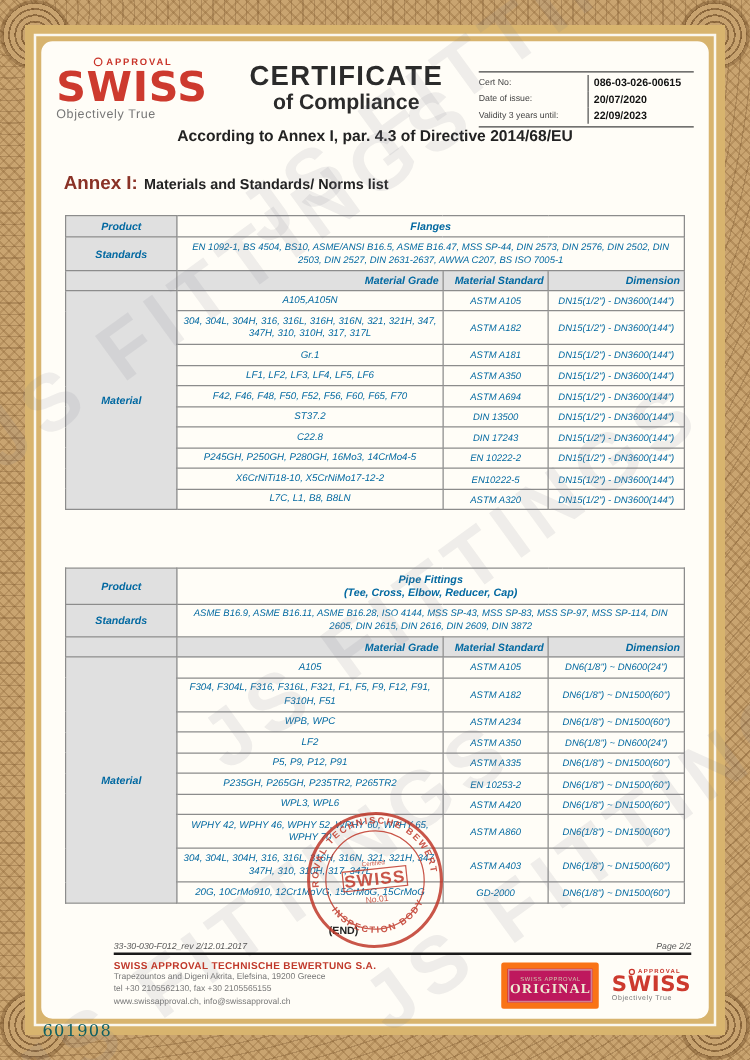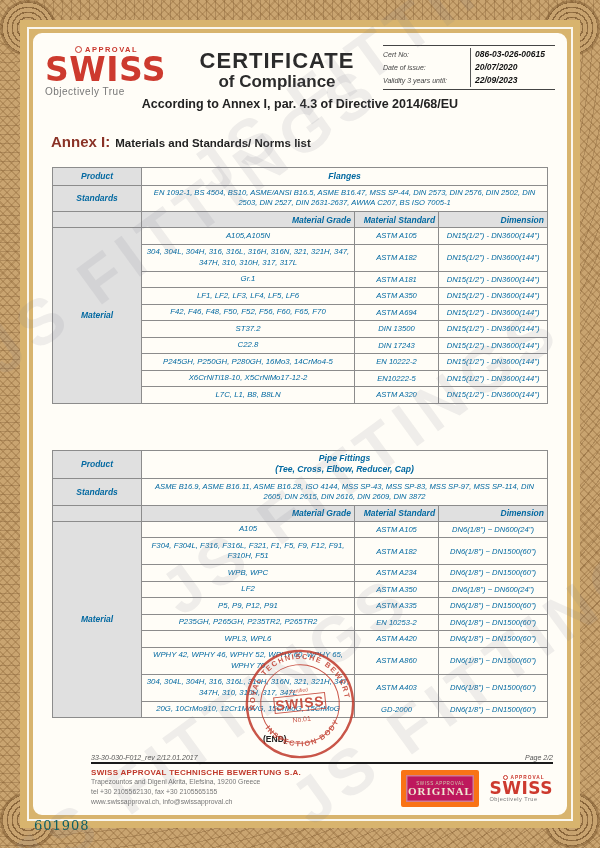--- a/index.html
+++ b/index.html
@@ -26,21 +26,21 @@
   .approval-row{display:flex;align-items:center;gap:3px;margin-left:30px;
     color:#c9342a;font-size:7.5px;font-weight:700;letter-spacing:1.5px;}
   .ring{width:5px;height:5px;border:1.5px solid #c9342a;border-radius:50%;}
   .swiss-big{font-size:33px;font-weight:800;color:#cd3a2e;letter-spacing:.5px;line-height:.95;
     font-family:"DejaVu Sans",sans-serif;}
   .tagline{font-size:10px;color:#777;margin-top:1px;letter-spacing:.5px;}
   .titleblock{flex:1;text-align:center;padding-top:4px;}
   .cert-title{font-size:22px;font-weight:800;letter-spacing:1px;color:#2b2b2b;line-height:1.05;}
   .cert-sub{font-size:17px;font-weight:800;color:#2b2b2b;}
   .certbox{flex:0 0 auto;width:172px;border-top:1.5px solid #444;border-bottom:1.5px solid #444;
-    padding:2px 0;margin-top:0;font-style:italic;}
+    padding:2px 0;margin-top:12px;}
   .certrow{display:flex;line-height:13px;}
   .certlabel{width:84px;font-size:7px;color:#444;border-right:1px solid #555;padding-right:3px;}
   .certvalue{flex:1;font-size:8.5px;font-weight:700;color:#111;padding-left:4px;}
   .subtitle1{margin-top:3px;font-size:12px;font-weight:800;text-align:center;color:#222;}
   .subtitle2{font-size:12.5px;font-weight:800;text-align:center;color:#222;}
 
   
   .annex{margin:22px 0 6px 6px;}
   .annex .pre{color:#8a3226;font-size:15px;font-weight:700;margin-right:5px;}
   .annex .txt{font-size:11.5px;font-weight:800;color:#222;}

